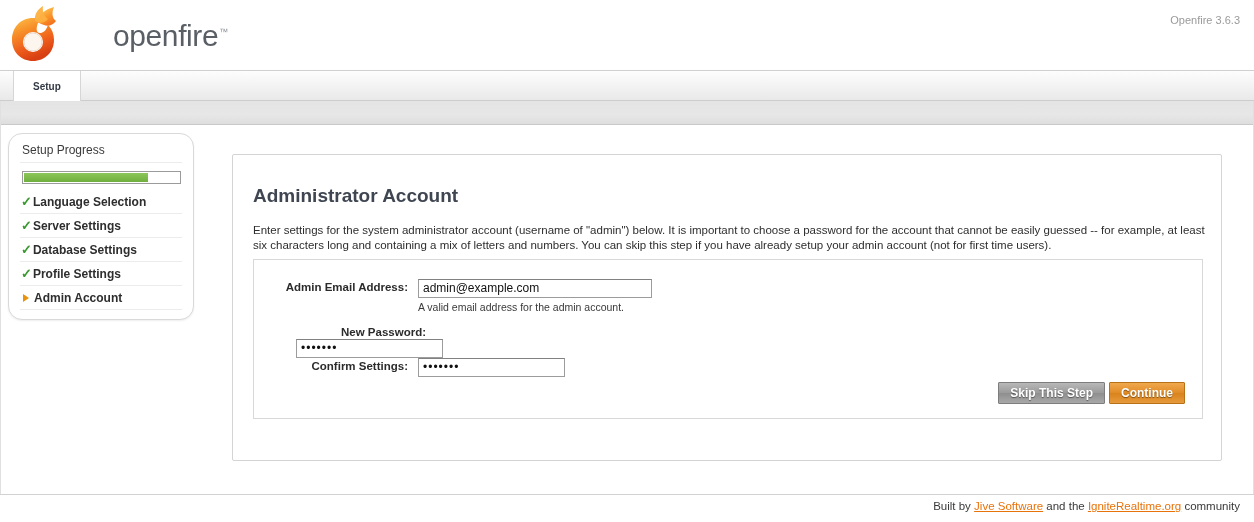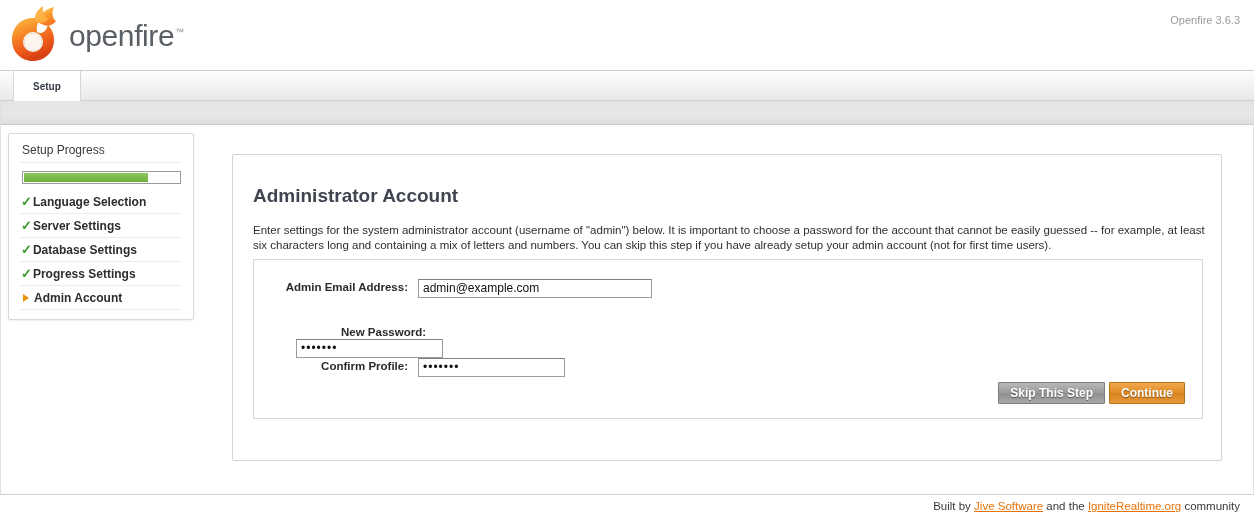--- a/index.html
+++ b/index.html
@@ -13,21 +13,21 @@
 
   #page { position: relative; width: 1254px; height: 522px; background:#fff; }
 
   
   .header {
     position: absolute; left:0; top:0; width:1254px; height:71px;
     background:#ffffff; border-bottom:1px solid #cfcfcf;
   }
   .logo-wrap {
     position:absolute; left:9px; top:6px;
-    display:flex; align-items:center;
+    display:flex; align-items:center;gap:44px;
   }
   .logo-mark { width:52px; height:56px; display:block; }
   .logo-text {
     font-size:30px; color:#5a5f66; font-weight:400;
     letter-spacing:-0.4px; margin-left:8px; line-height:1;
     position:relative; top:2px;
   }
   .logo-tm {
     font-size:9px; color:#8a8f96; vertical-align:super;
     margin-left:1px; letter-spacing:0;
@@ -57,21 +57,21 @@
     position:absolute; left:0; top:101px; width:1254px; height:24px;
     background:linear-gradient(to bottom,#e4e4e4 0%,#e7e7e7 60%,#dedede 100%);
     border-bottom:1px solid #c9c9c9;
   }
 
   
   .sidebar {
     position:absolute; left:8px; top:133px; width:186px;
     background:#ffffff;
     border:1px solid #d9d9d9;
-    border-radius:2px;
+    border-radius:14px;
     box-shadow:0 1px 2px rgba(0,0,0,0.07);
     padding:7px 11px 9px 11px;
   }
   .sidebar-title {
     font-size:12px; color:#3a3a3a; padding:2px 0 5px 2px;
     border-bottom:1px solid #ececec;
   }
   .progress-outer {
     margin:8px 1px 6px 2px;
     height:13px; width:159px;
@@ -250,51 +250,52 @@
     <div class="side-item">
       <span class="check">✓</span>
       <span>Server Settings</span>
     </div>
     <div class="side-item">
       <span class="check">✓</span>
       <span>Database Settings</span>
     </div>
     <div class="side-item">
       <span class="check">✓</span>
-      <span>Progress Settings</span>
+      <span>Profile Settings</span>
     </div>
     <div class="side-item">
       <span class="arrow"></span>
       <span>Admin Account</span>
     </div>
   </div>
 
   <div class="main-panel">
 
     <div class="main-title">Administrator Account</div>
     <div class="main-desc">Enter settings for the system administrator account (username of "admin") below. It is important to choose a password for the account that cannot be easily guessed -- for example, at least six characters long and containing a mix of letters and numbers. You can skip this step if you have already setup your admin account (not for first time users).</div>
 
     <div class="form-box">
 
       <div class="form-row" style="left:14px; top:18px;">
         <div class="form-label">Admin Email Address:</div>
         <div class="field-col">
           <input class="txt-input email-input" type="text" value="admin@example.com" style="">
+          <div class="help-text">A valid email address for the admin account.</div>
         </div>
       </div>
 
       <div class="form-row" style="left:32px; top:63px;flex-direction:column;">
         <div class="form-label">New Password:</div>
         <div class="field-col">
           <input class="txt-input pw-input" type="text" value="•••••••" style="">
         </div>
       </div>
 
       <div class="form-row" style="left:14px; top:97px;">
-        <div class="form-label">Confirm Profile:</div>
+        <div class="form-label">Confirm Settings:</div>
         <div class="field-col">
           <input class="txt-input pw-input" type="text" value="•••••••" style="">
         </div>
       </div>
 
       <div class="btn-row">
         <button class="btn btn-skip">Skip This Step</button>
         <button class="btn btn-continue">Continue</button>
       </div>
 

